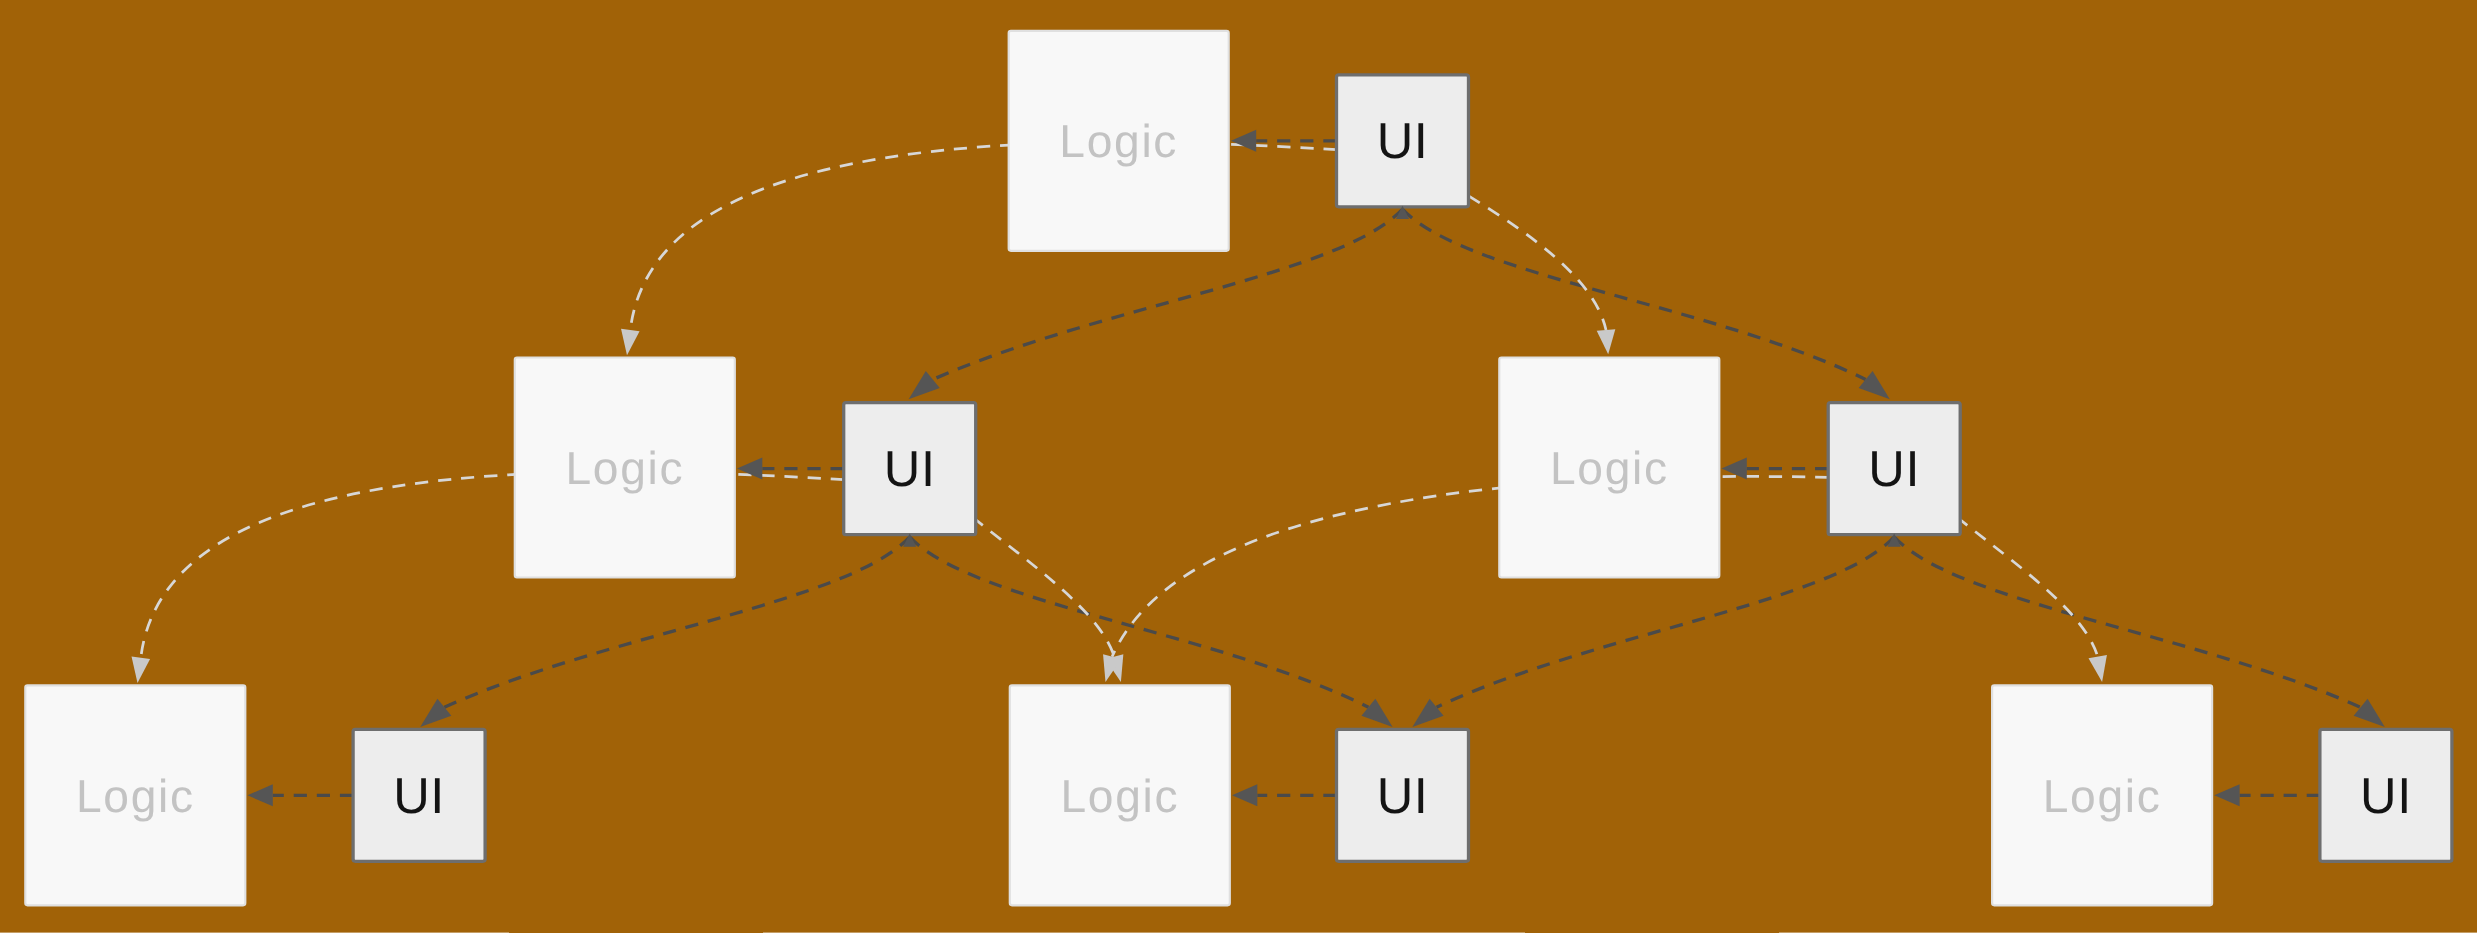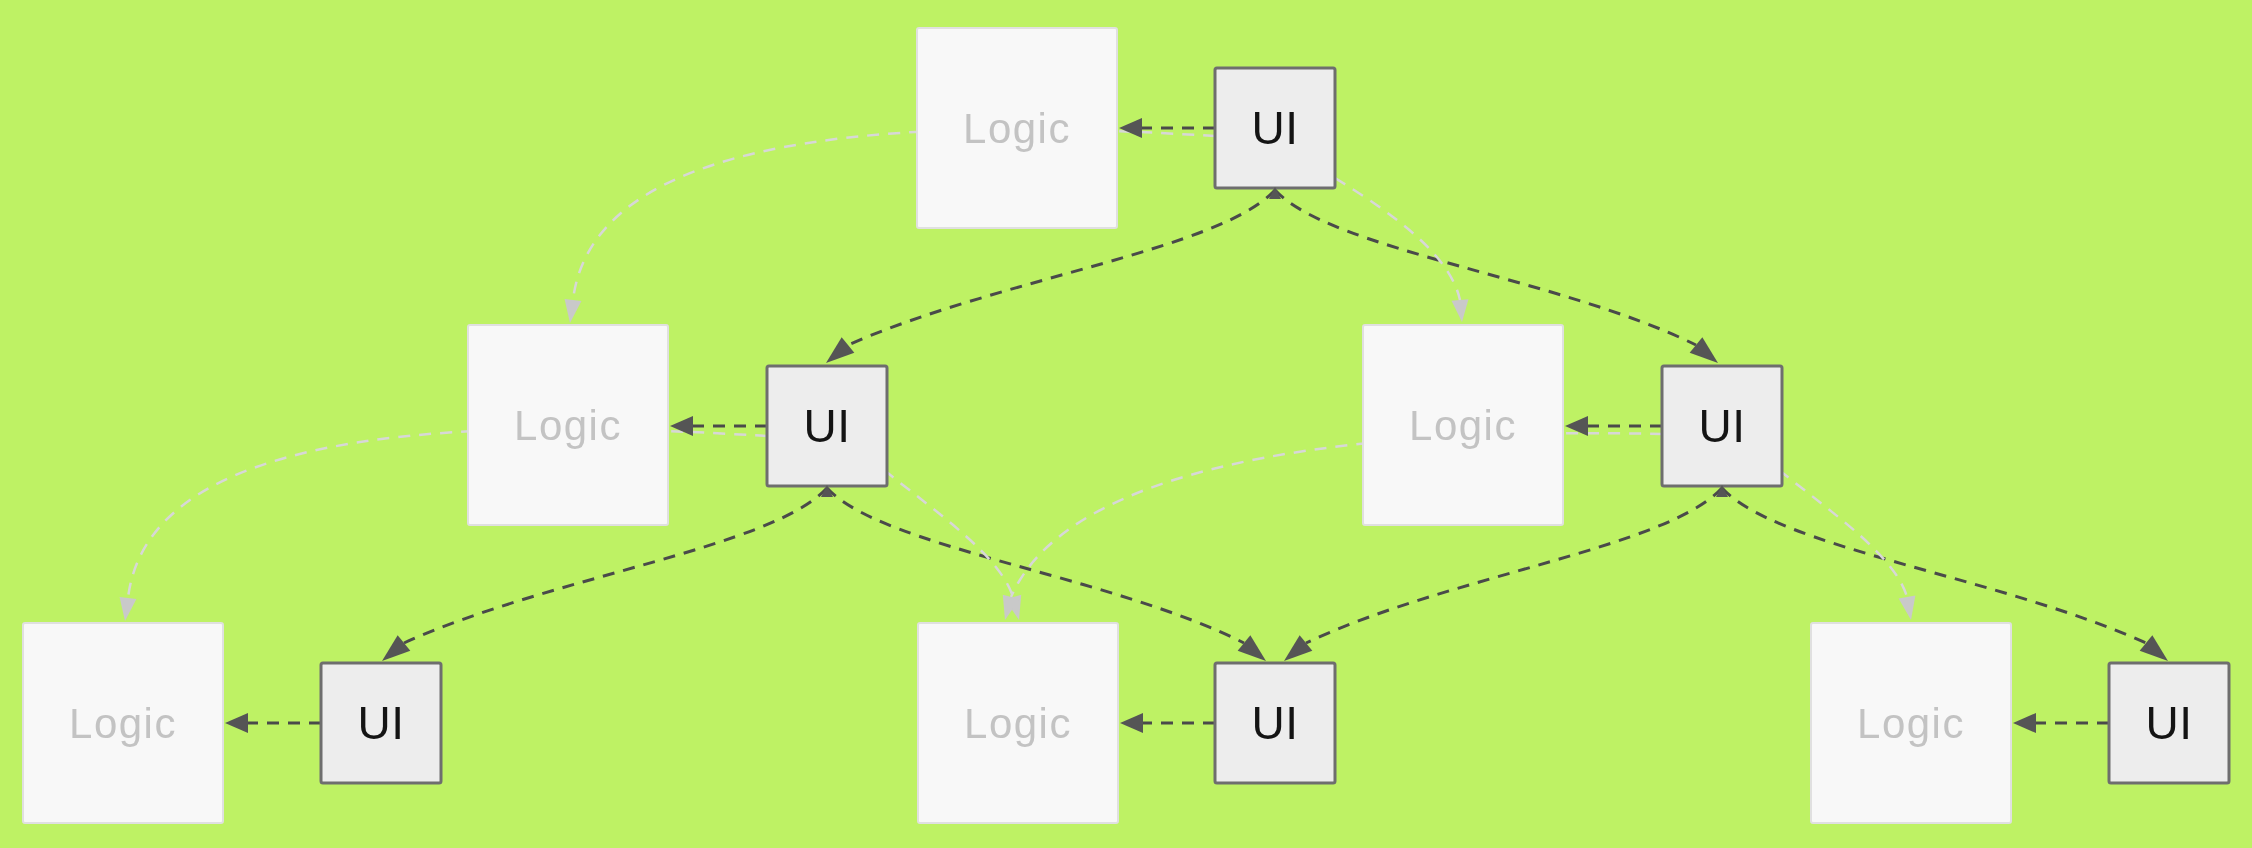--- a/index.html
+++ b/index.html
@@ -4,21 +4,21 @@
 <style>
   html, body {
     margin: 0;
     padding: 0;
     background: #ffffff;
   }
   .stage {
     position: relative;
     width: 2252px;
     height: 848px;
-    background: #bef264;
+    background: #a16207;
     font-family: "Liberation Sans", sans-serif;
   }
   svg { display: block; }
 
   .edge-dark {
     fill: none;
     stroke: var(--edge-dark, #4a4a4a);
     stroke-width: 3;
     stroke-dasharray: 12 9;
     stroke-linecap: butt;

